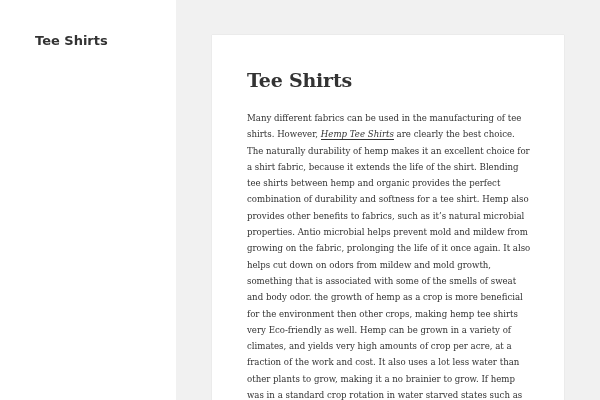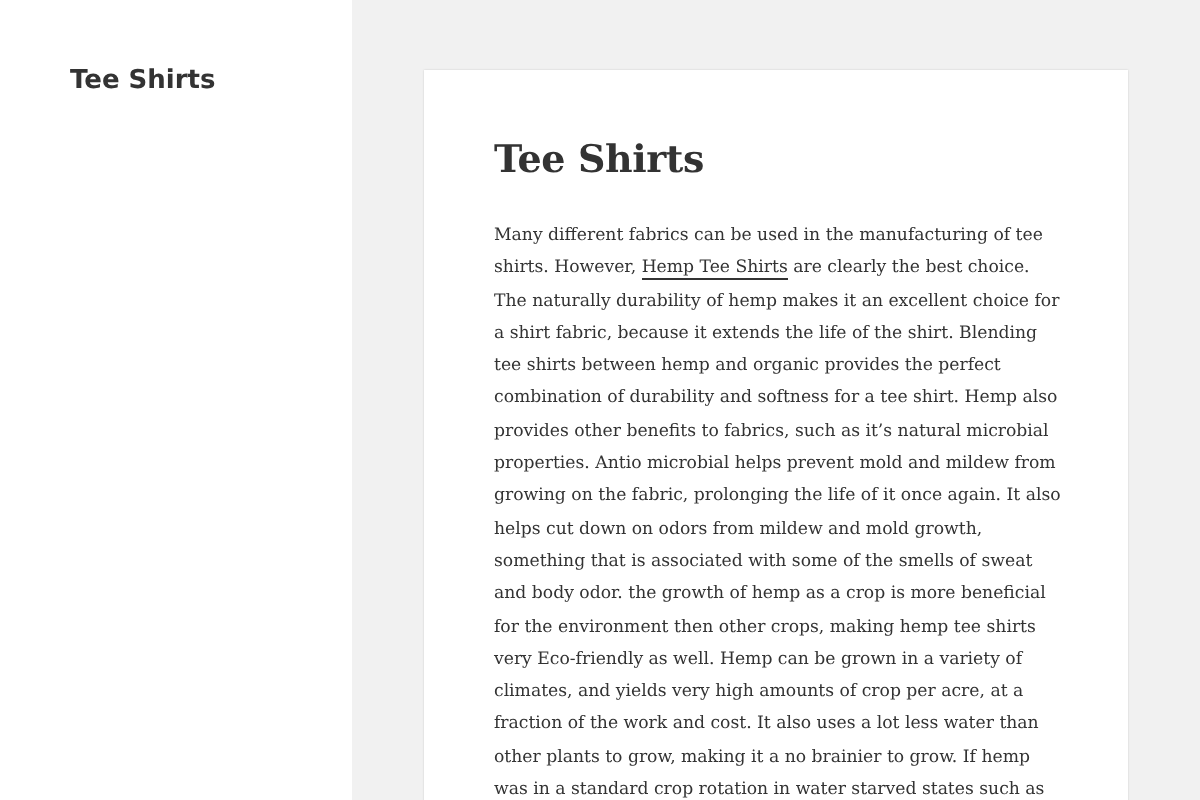--- a/index.html
+++ b/index.html
@@ -45,20 +45,21 @@
       font-family: "DejaVu Serif", serif;
       font-size: 8.6px;
       line-height: 16.3px;
       color: #333;
       margin: 0;
     }
     .entry-content a {
       color: #333;
       text-decoration: none;
       border-bottom: 1px solid #333;
+      font-style: italic;
     }
   </style>
 </head>
 <body>
 
 <div class="sidebar">
   <a class="site-title">Tee Shirts</a>
 </div>
 
 <main class="card">

